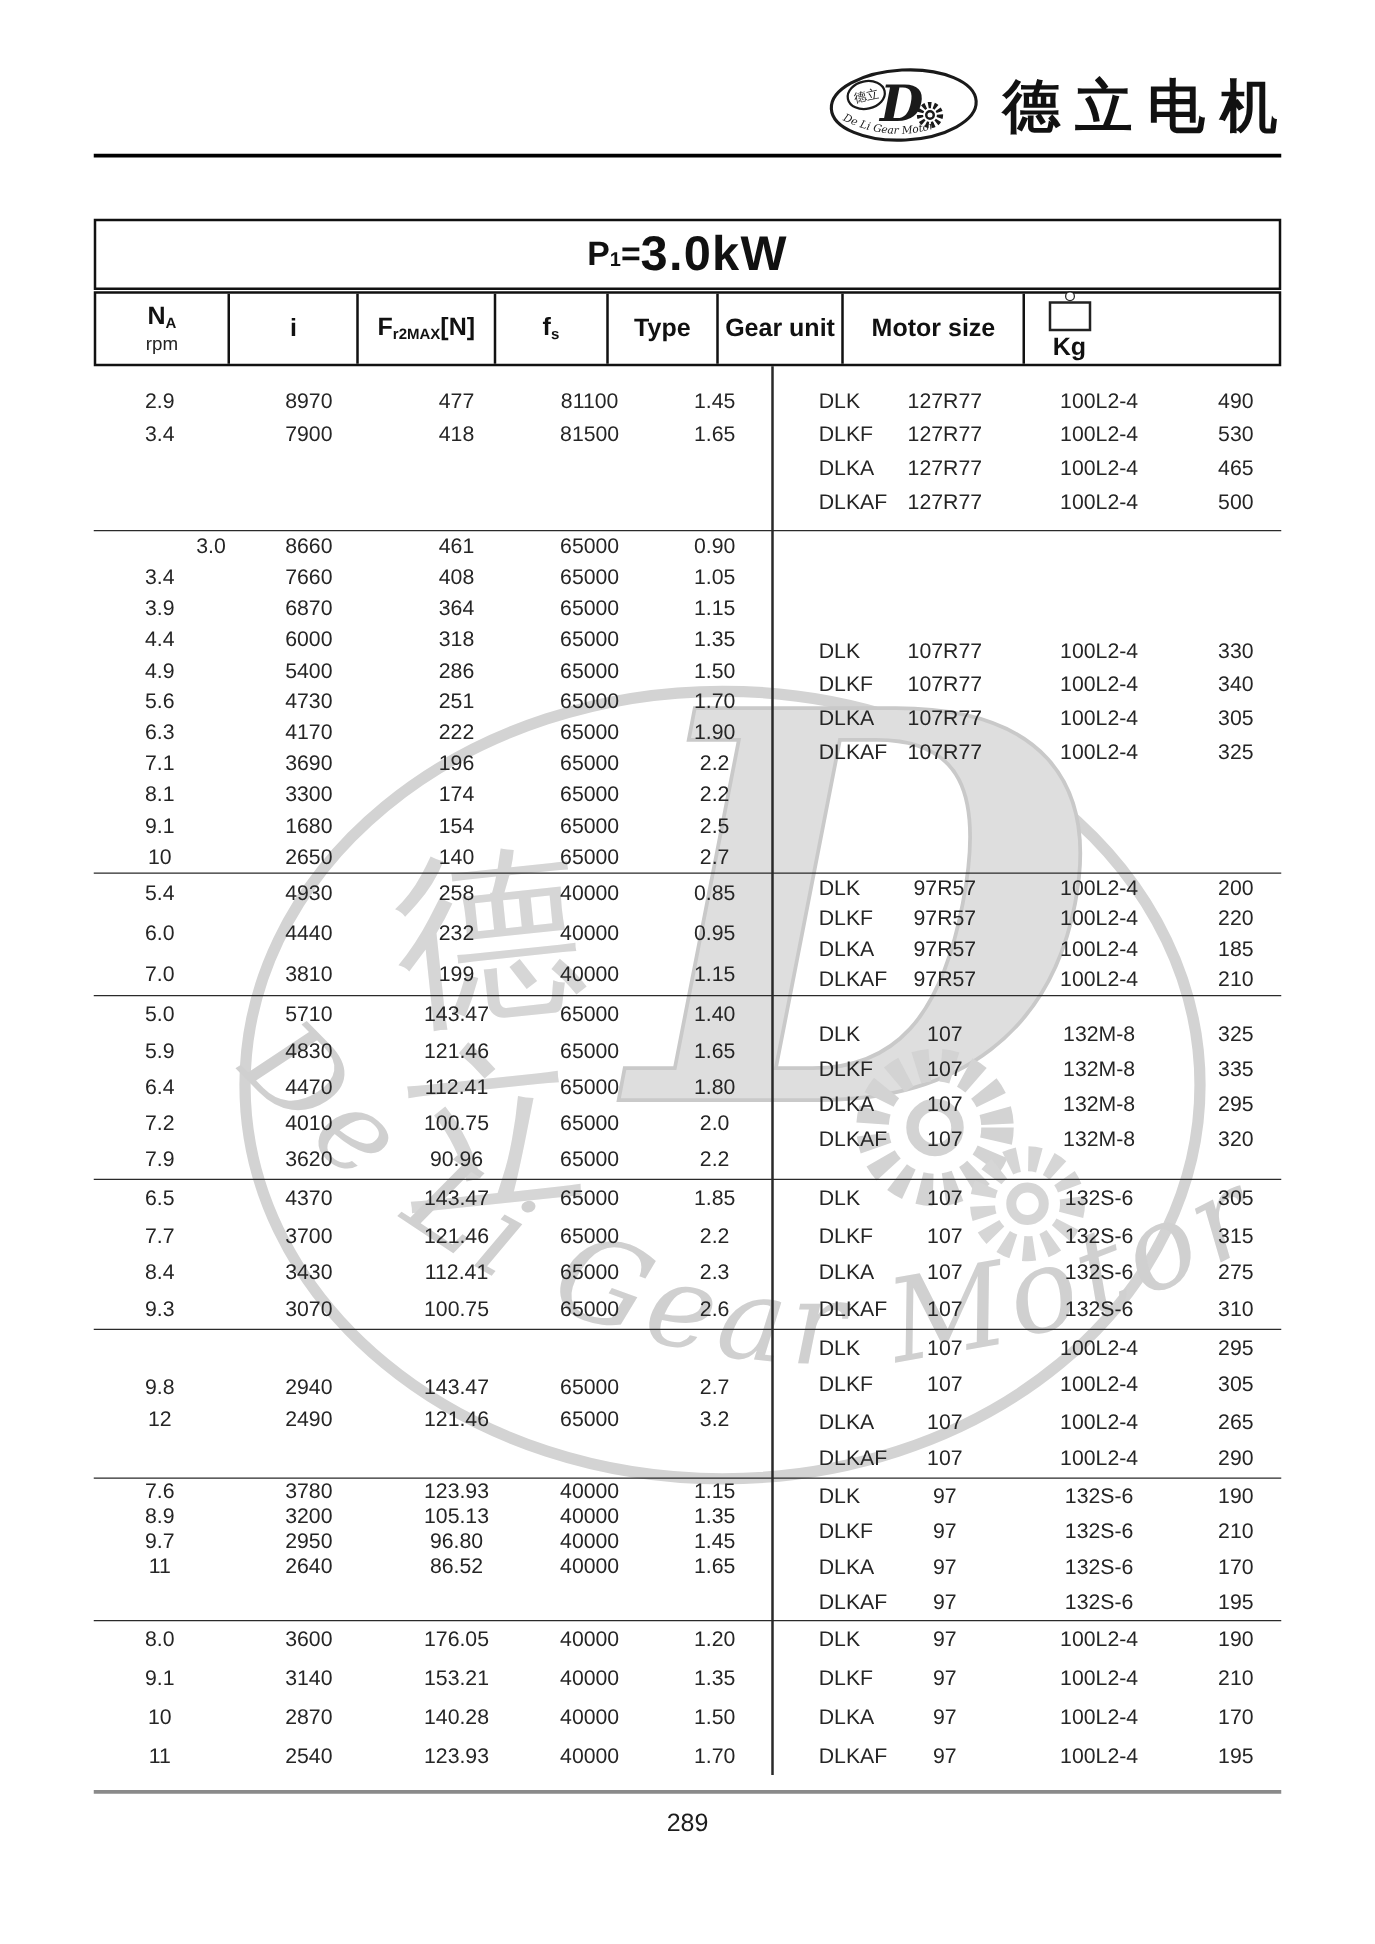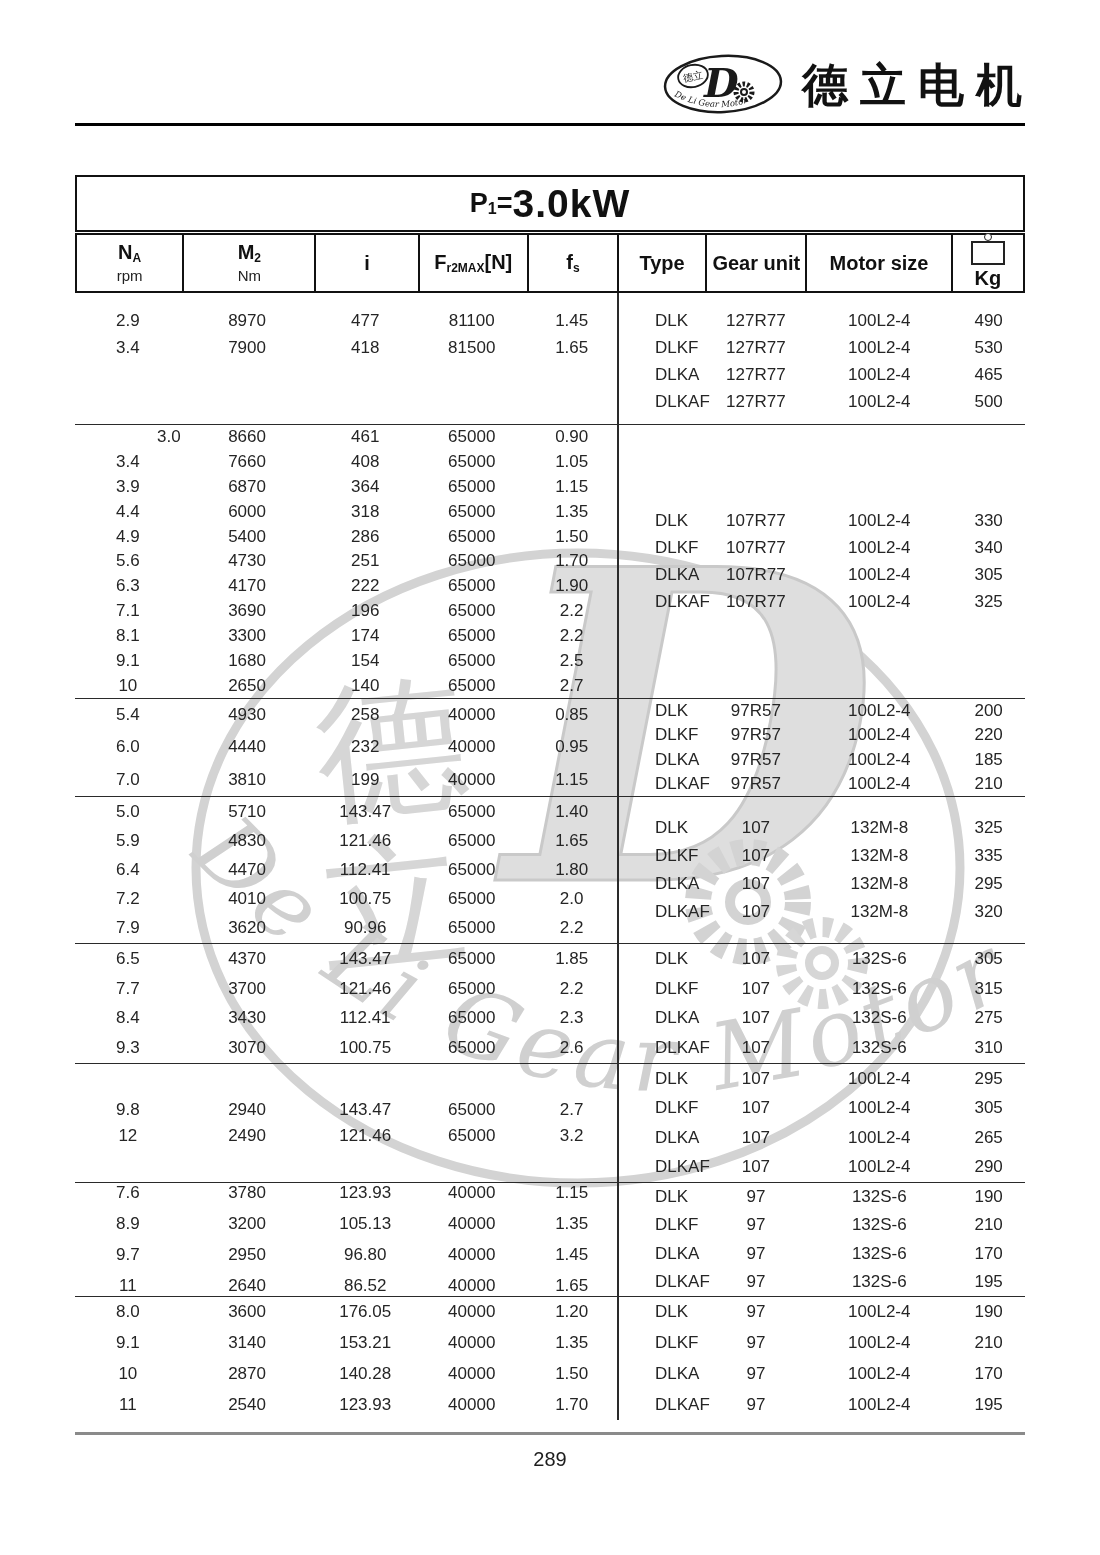--- a/index.html
+++ b/index.html
@@ -92,24 +92,20 @@
       <span class="t-sub">1</span>
       <span class="t-eq">=</span>
       <span class="t-val">3.0kW</span>
   </div>
 
   <div id="header-row">
       <div class="hdr-cell" style="flex-basis: 11.12%;">
         <div class="hdr-main"><span>N</span><span class="sub">A</span></div>
         <div class="hdr-unit">rpm</div>
       </div>
-      <div class="hdr-cell" style="flex-basis: 13.98%;">
-        <div class="hdr-main"><span>M</span><span class="sub">2</span></div>
-        <div class="hdr-unit">Nm</div>
-      </div>
       <div class="hdr-cell" style="flex-basis: 10.91%;">
         <div class="hdr-main"><span>i</span></div>
       </div>
       <div class="hdr-cell" style="flex-basis: 11.55%;">
         <div class="hdr-main"><span>F</span><span class="sub">r2MAX</span><span>[N]</span></div>
       </div>
       <div class="hdr-cell" style="flex-basis: 9.53%;">
         <div class="hdr-main"><span>f</span><span class="sub">s</span></div>
       </div>
       <div class="hdr-cell" style="flex-basis: 9.32%;">
@@ -492,21 +488,21 @@
           </div>
           <div class="drow">
             <span class="dcell al" style="width: calc(21.7% - 38px); padding-left: 38px;">DLKAF</span>
             <span class="dcell" style="width: 24.7%;">107</span>
             <span class="dcell" style="width: 35.8%;">100L2-4</span>
             <span class="dcell" style="width: 17.8%;">290</span>
           </div>
         </div>
       </div>
       <div class="group sep" style="height: 114px;">
-        <div class="half left" style="justify-content: space-between;">
+        <div class="half left" style="justify-content: flex-start;">
           <div class="drow">
             <span class="dcell" style="width: 19.5%;">7.6</span>
             <span class="dcell" style="width: 24.5%;">3780</span>
             <span class="dcell" style="width: 19.1%;">123.93</span>
             <span class="dcell" style="width: 20.2%;">40000</span>
             <span class="dcell" style="width: 16.7%;">1.15</span>
           </div>
           <div class="drow">
             <span class="dcell" style="width: 19.5%;">8.9</span>
             <span class="dcell" style="width: 24.5%;">3200</span>

